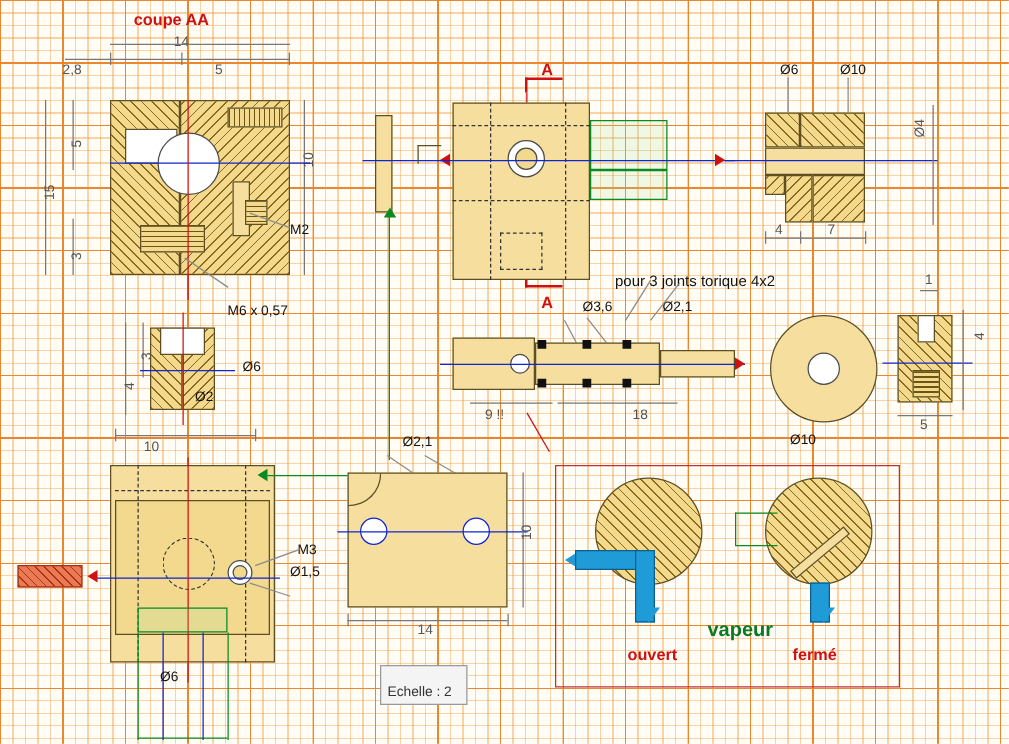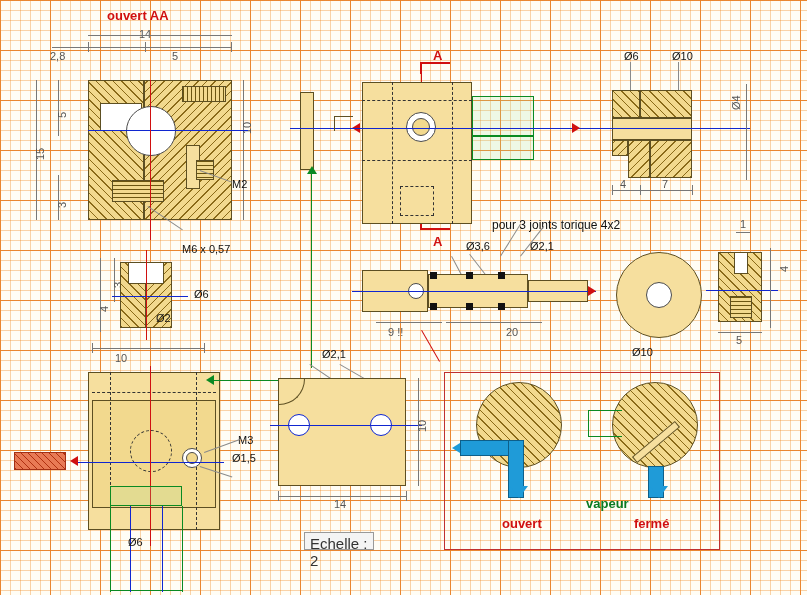--- a/index.html
+++ b/index.html
@@ -73,25 +73,24 @@
     white-space:nowrap;
   }
   .lbl-black{
     position:absolute;
     font-size:11px;
     color:#111;
     white-space:nowrap;
   }
   .lbl-green{
     position:absolute;
-    font-size:13px;
+    font-size:16px;
     font-weight:bold;
     color:#0a7a22;
     white-space:nowrap;
-    margin-left:20px;
   }
   .ln{position:absolute;background:#777;}
   .ln-thin{position:absolute;background:#8a8a8a;}
   .ln-blue{position:absolute;background:#1026d0;}
   .ln-green{position:absolute;background:#0a8a22;}
   .ln-red{position:absolute;background:#d01010;}
   .ln-dash-k{
     position:absolute;
     border-top:1px dashed #333;
   }
@@ -108,23 +107,23 @@
   .box-red{
     position:absolute;
     border:1px solid #c03030;
     box-sizing:border-box;
   }
   .box-gray{
     position:absolute;
     border:1px solid #999;
     box-sizing:border-box;
     background:#f4f4f4;
-    font-size:15px;
+    font-size:11px;
     color:#333;
-    padding:2px 5px;
+    padding:15px 5px;
   }
   .arrow-r{
     position:absolute;width:0;height:0;
     border-top:5px solid transparent;
     border-bottom:5px solid transparent;
     border-right:8px solid #d01010;
   }
   .arrow-l{
     position:absolute;width:0;height:0;
     border-top:5px solid transparent;
@@ -154,21 +153,21 @@
     box-sizing:border-box;
   }
   .pipe-blue{position:absolute;background:#1f9bd8;border:1px solid #0d5f8a;box-sizing:border-box;}
   .sq{position:absolute;background:#111;}
 </style>
 </head>
 <body>
 
 <div id="sheet">
 
-  <div class="lbl-red" style="left:107px;top:8px;">ouvert AA</div>
+  <div class="lbl-red" style="left:107px;top:8px;">coupe AA</div>
 
   <div class="ln" style="left:52px;top:47px;width:180px;height:1px;"></div>
   <div class="tick" style="left:88px;top:42px;height:10px;"></div>
   <div class="tick" style="left:145px;top:42px;height:10px;"></div>
   <div class="tick" style="left:231px;top:42px;height:10px;"></div>
   <div class="dim" style="left:50px;top:50px;">2,8</div>
   <div class="dim" style="left:139px;top:28px;">14</div>
   <div class="ln" style="left:88px;top:35px;width:144px;height:1px;"></div>
   <div class="dim" style="left:172px;top:50px;">5</div>
 
@@ -318,21 +317,21 @@
   <div class="sq" style="left:466px;top:303px;width:7px;height:7px;"></div>
   <div class="sq" style="left:498px;top:272px;width:7px;height:7px;"></div>
   <div class="sq" style="left:498px;top:303px;width:7px;height:7px;"></div>
   <div class="white" style="left:408px;top:283px;width:16px;height:16px;"></div>
   <div class="ln-blue" style="left:352px;top:291px;width:244px;height:1px;"></div>
   <div class="arrow-l" style="left:588px;top:286px;"></div>
 
   <div class="ln" style="left:376px;top:322px;width:66px;height:1px;"></div>
   <div class="ln" style="left:446px;top:322px;width:96px;height:1px;"></div>
   <div class="dim" style="left:388px;top:326px;">9 !!</div>
-  <div class="dim" style="left:506px;top:326px;">20</div>
+  <div class="dim" style="left:506px;top:326px;">18</div>
 
   <div class="plain" style="left:616px;top:252px;width:86px;height:86px;border-radius:50%;"></div>
   <div class="white" style="left:646px;top:282px;width:26px;height:26px;"></div>
   <div class="lbl-black" style="left:632px;top:346px;">Ø10</div>
 
   <div class="dim" style="left:740px;top:218px;">1</div>
   <div class="ln" style="left:736px;top:232px;width:14px;height:1px;"></div>
   <div class="hatch" style="left:718px;top:252px;width:44px;height:70px;"></div>
   <div class="plain" style="left:734px;top:252px;width:14px;height:22px;background:#ffffff;"></div>
   <div class="plain" style="left:730px;top:296px;width:22px;height:22px;background:

